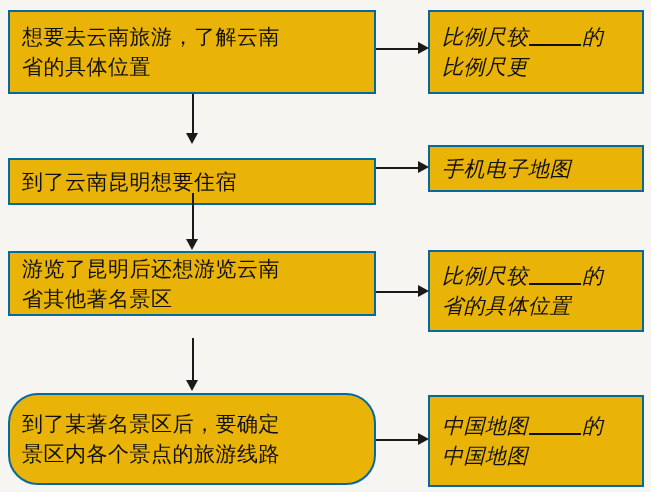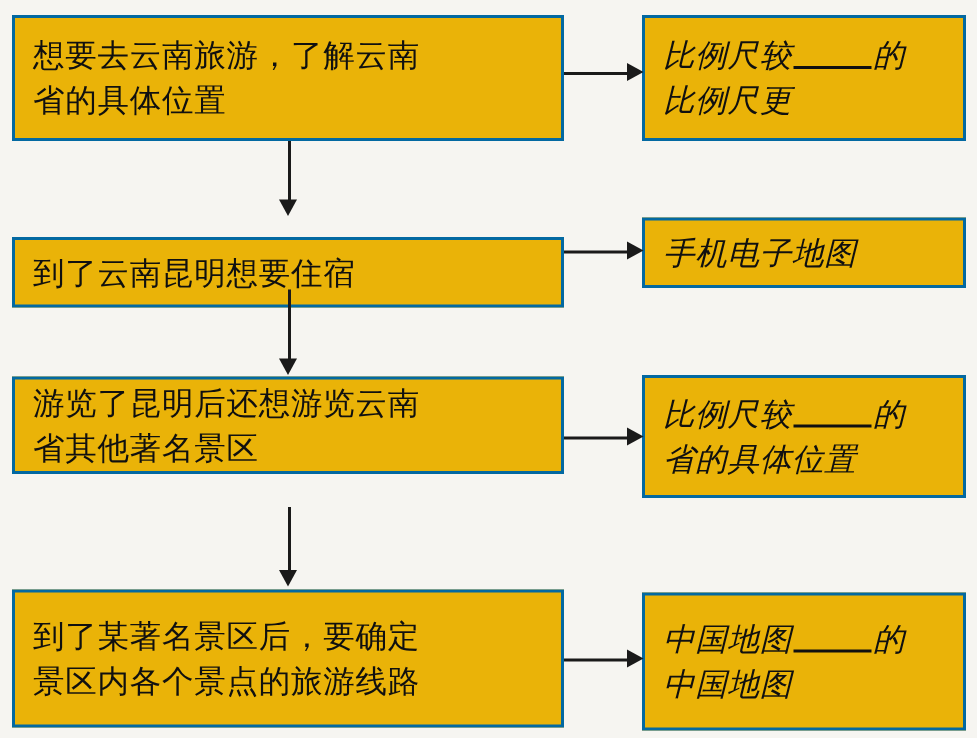--- a/index.html
+++ b/index.html
@@ -36,21 +36,21 @@
     padding-left: 12px;
     padding-right: 6px;
     text-align: left;
     font-family: "DejaVu Sans", "Liberation Sans", sans-serif;
   }
   
   .left-col { left: 8px; width: 368px; }
   #node-scenario-1 { top: 10px;  height: 84px; }
   #node-scenario-2 { top: 146px; height: 47px; margin-top: 12px; }
   #node-scenario-3 { top: 251px; height: 65px; }
-  #node-scenario-4 { top: 393px; height: 92px; }
+  #node-scenario-4 { top: 393px; height: 92px; border-radius: 30px; }
 
   
   .right-col { left: 428px; width: 216px; font-style: italic; }
   #node-answer-1 { top: 10px;  height: 84px; }
   #node-answer-2 { top: 145px; height: 47px; }
   #node-answer-3 { top: 250px; height: 82px; }
   #node-answer-4 { top: 395px; height: 92px; }
 
   
   .conn {

